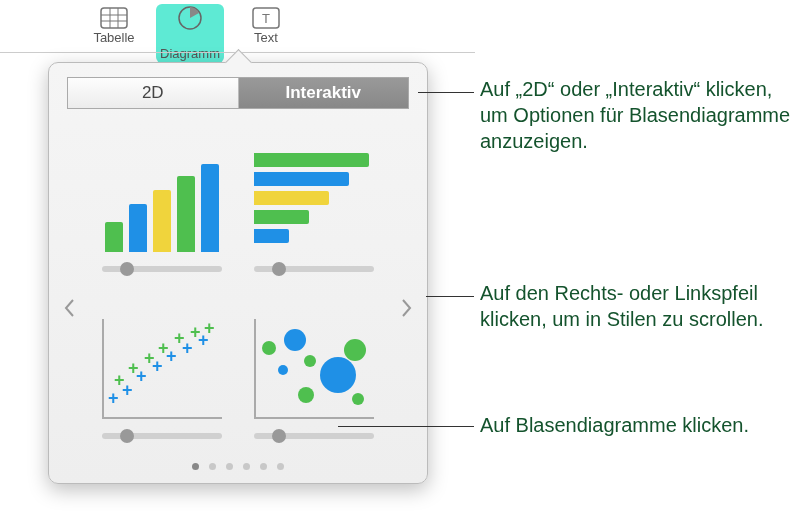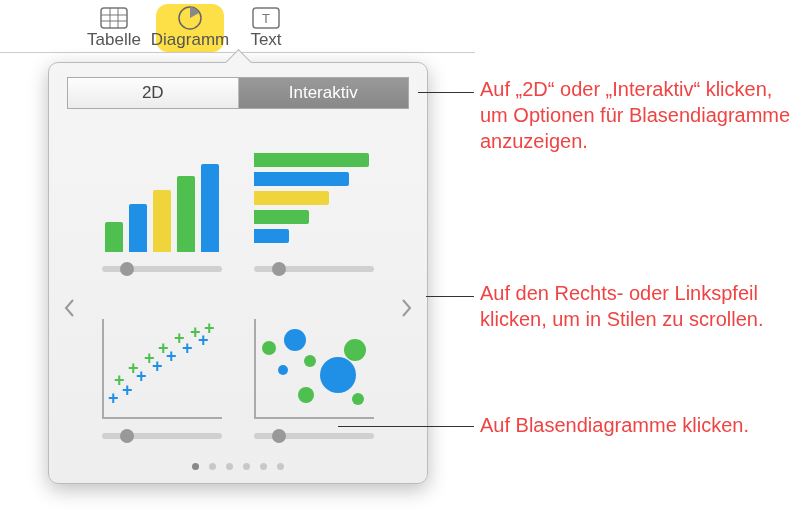--- a/index.html
+++ b/index.html
@@ -19,33 +19,34 @@
       padding: 4px 0 0 0;
     }
     .toolbar-item {
       display: flex;
       flex-direction: column;
       align-items: center;
       width: 68px;
       padding: 2px 0;
     }
     .toolbar-item.active {
-      background: #fde047;
-      border-radius: 12px;
+      background: #5eead4;
+      border-radius: 6px;
+      gap: 16px;
     }
     .toolbar-icon {
       width: 32px;
       height: 24px;
       display: flex;
       align-items: center;
       justify-content: center;
       color: #666;
     }
     .toolbar-label {
-      font-size: 17px;
+      font-size: 13px;
       color: #555;
       margin-top: 0;
     }
     .toolbar-divider {
       position: absolute;
       top: 52px;
       left: 0;
       right: 0;
       height: 1px;
       background: #ccc;
@@ -86,21 +87,21 @@
     .segment {
       flex: 1;
       display: flex;
       align-items: center;
       justify-content: center;
       font-size: 17px;
       color: #444;
       border-right: 1px solid #bbb;
       cursor: pointer;
     }
-    .segment:last-child { border-right: none; }
+    .segment:last-child { border-right: none; font-weight: bold; }
     .segment.selected {
       background: linear-gradient(to bottom, #999, #888);
       color: #fff;
     }
     .grid-area {
       display: grid;
       grid-template-columns: 1fr 1fr;
       grid-template-rows: 1fr 1fr;
       gap: 14px 14px;
       padding: 10px 44px 10px 44px;
@@ -161,21 +162,21 @@
     .dot {
       width: 7px;
       height: 7px;
       border-radius: 50%;
       background: #c8c8c8;
     }
     .dot.active { background: #888; }
     .callout {
       position: absolute;
       font-size: 20px;
-      color: #ef4444;
+      color: #14532d;
       line-height: 1.3;
     }
     .callout-line {
       position: absolute;
       background: #333;
       height: 1px;
     }
     
     .vbars { display:flex; align-items:flex-end; gap:6px; height:90px; }
     .vbar { width:18px; border-radius:2px 2px 0 0; }

